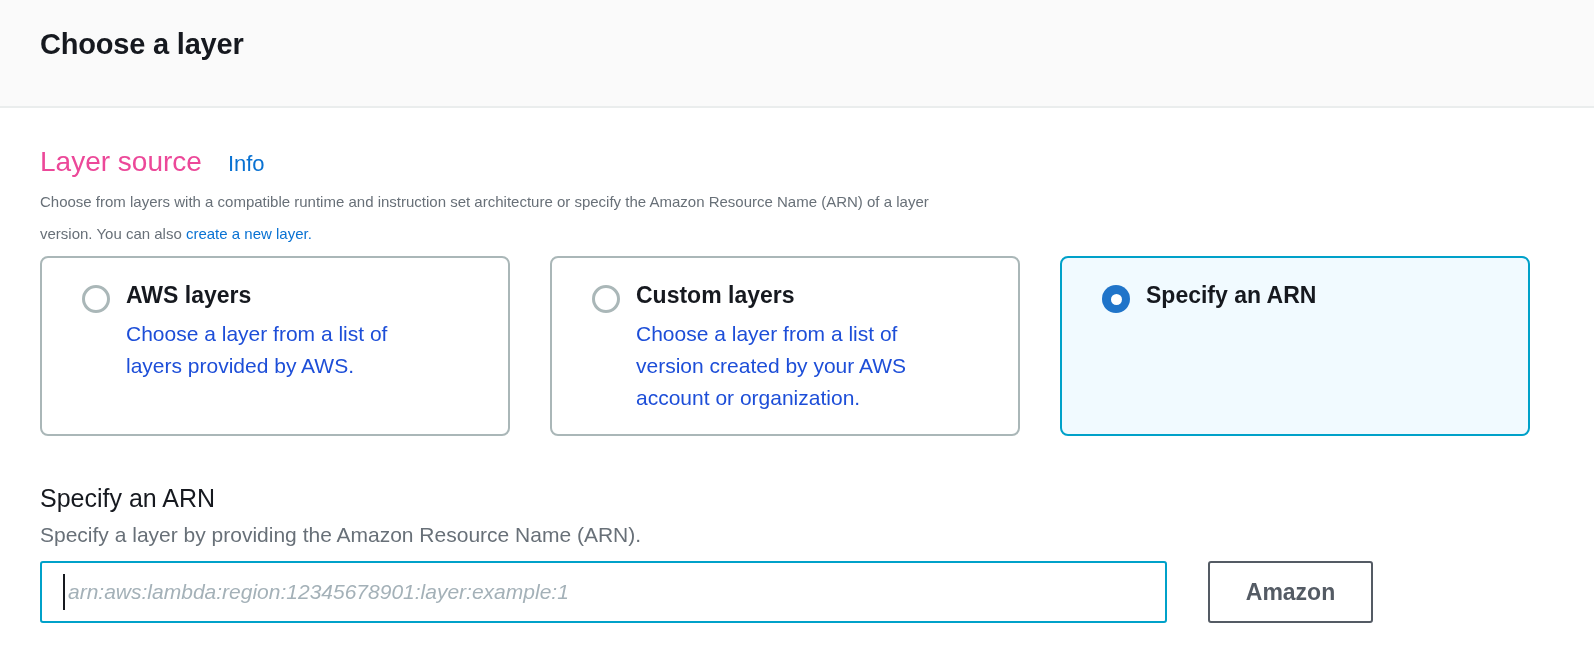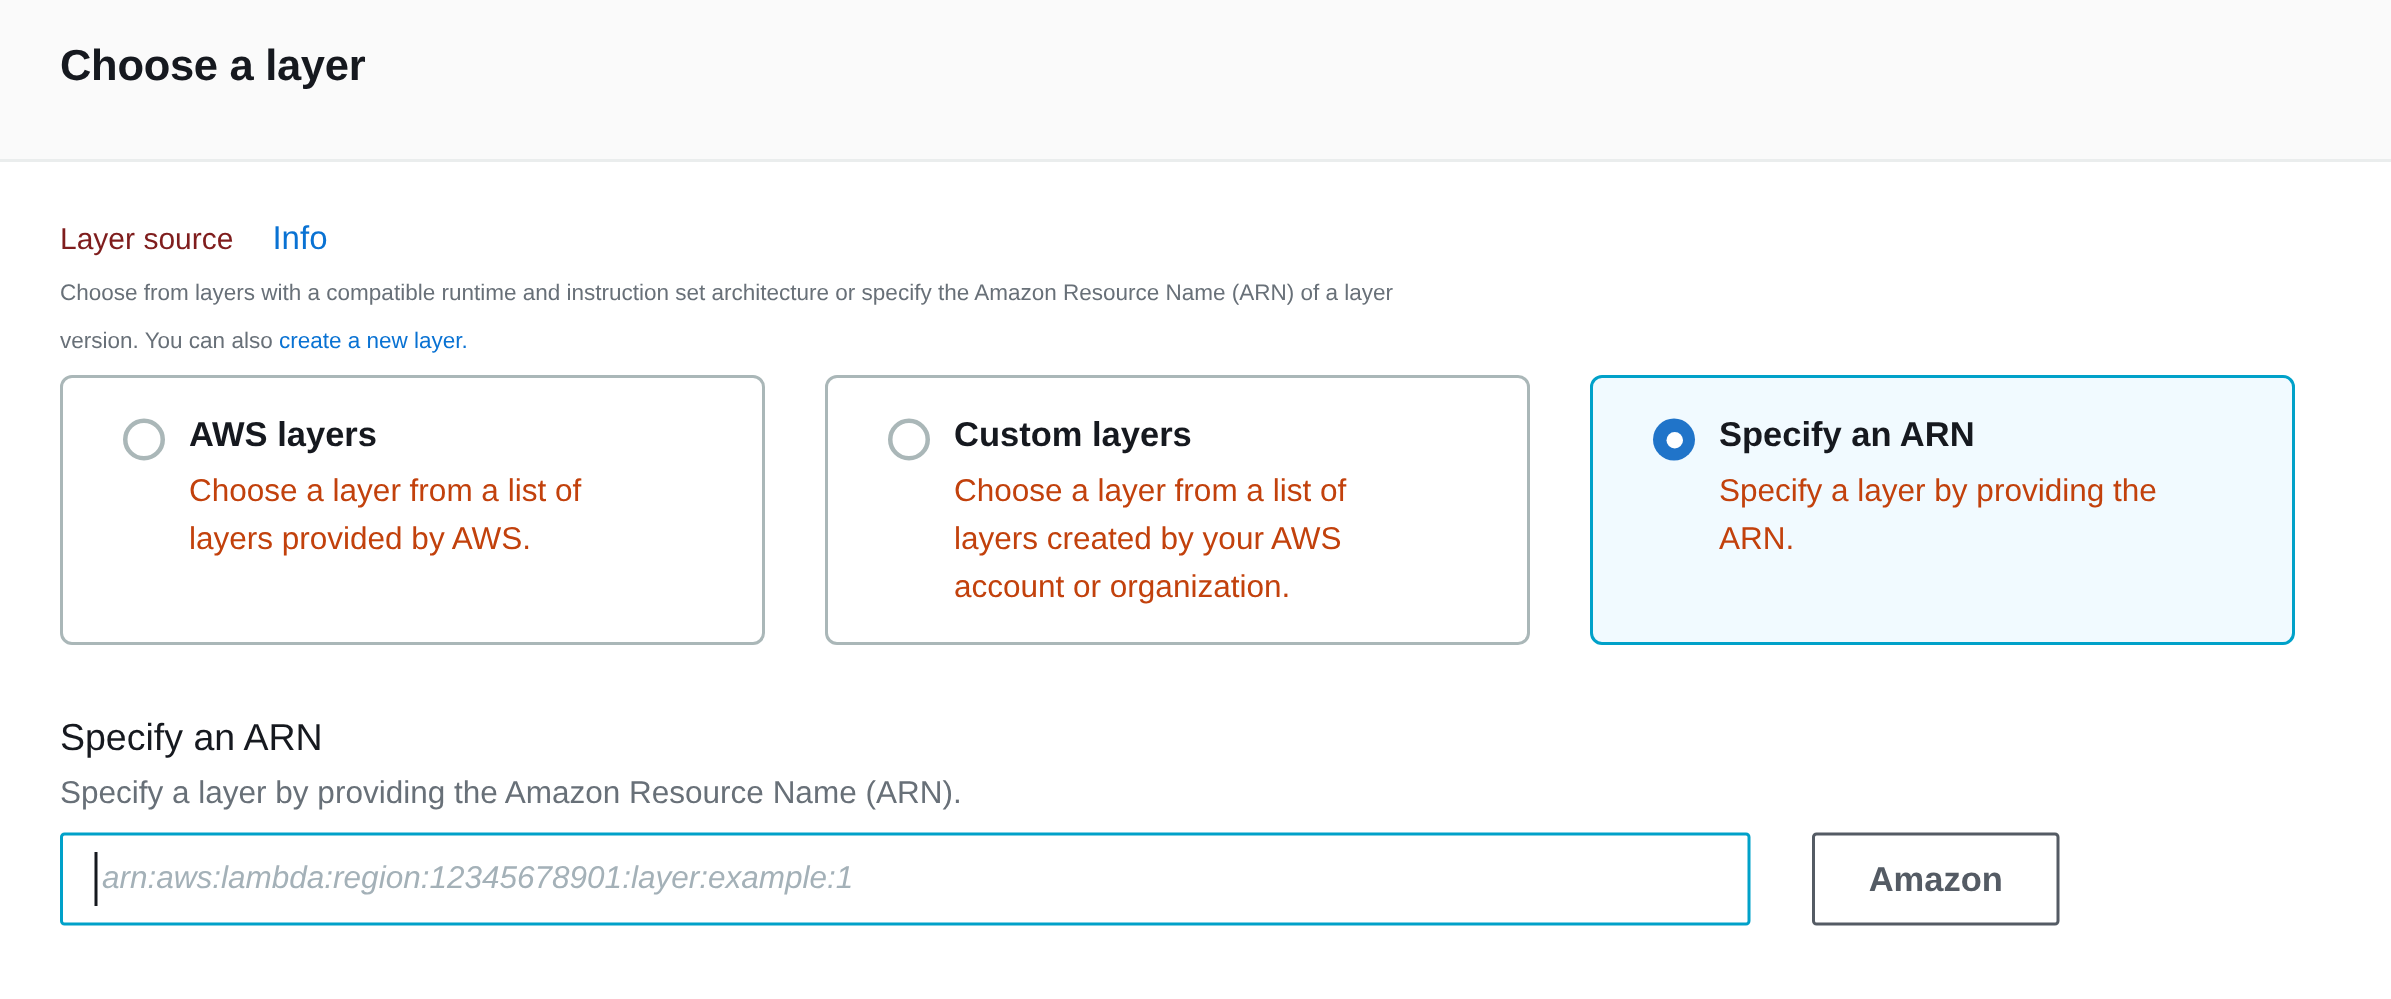--- a/index.html
+++ b/index.html
@@ -25,21 +25,21 @@
     font-size: 29px;
     font-weight: 700;
     letter-spacing: -0.2px;
     color: #16191f;
   }
 
   
   .panel-body { padding: 38px 64px 0 40px; }
 
   .label-row { display: flex; align-items: baseline; }
-  .field-label { font-size: 20px; color: #7f1d1d; }
+  .field-label { font-size: 28px; color: #ec4899; }
   .info-link {
     margin-left: 26px;
     font-size: 22px;
     font-weight: 400;
     color: #0972d3;
     text-decoration: none;
     cursor: pointer;
   }
 
   .source-desc {
@@ -90,21 +90,21 @@
   }
   .tile-title {
     font-size: 23px;
     font-weight: 700;
     color: #16191f;
     margin-bottom: 9px;
   }
   .tile-desc {
     font-size: 21px;
     line-height: 32px;
-    color: #c2410c;
+    color: #1d4ed8;
     max-width: 312px;
   }
 
   
   .arn-section { margin-top: 48px; }
   .arn-title {
     margin: 0;
     font-size: 25px;
     font-weight: 400;
     color: #16191f;
@@ -179,29 +179,28 @@
         <div class="tile-text">
           <div class="tile-title">AWS layers</div>
           <div class="tile-desc">Choose a layer from a list of layers provided by AWS.</div>
         </div>
       </div>
 
       <div class="tile">
         <span class="radio"></span>
         <div class="tile-text">
           <div class="tile-title">Custom layers</div>
-          <div class="tile-desc">Choose a layer from a list of layers created by your AWS account or organization.</div>
+          <div class="tile-desc">Choose a layer from a list of version created by your AWS account or organization.</div>
         </div>
       </div>
 
       <div class="tile selected">
         <span class="radio checked"></span>
         <div class="tile-text">
           <div class="tile-title">Specify an ARN</div>
-          <div class="tile-desc">Specify a layer by providing the ARN.</div>
         </div>
       </div>
 
     </div>
 
     <section class="arn-section">
       <h2 class="arn-title">Specify an ARN</h2>
       <p class="arn-desc">Specify a layer by providing the Amazon Resource Name (ARN).</p>
 
       <div class="arn-row">

